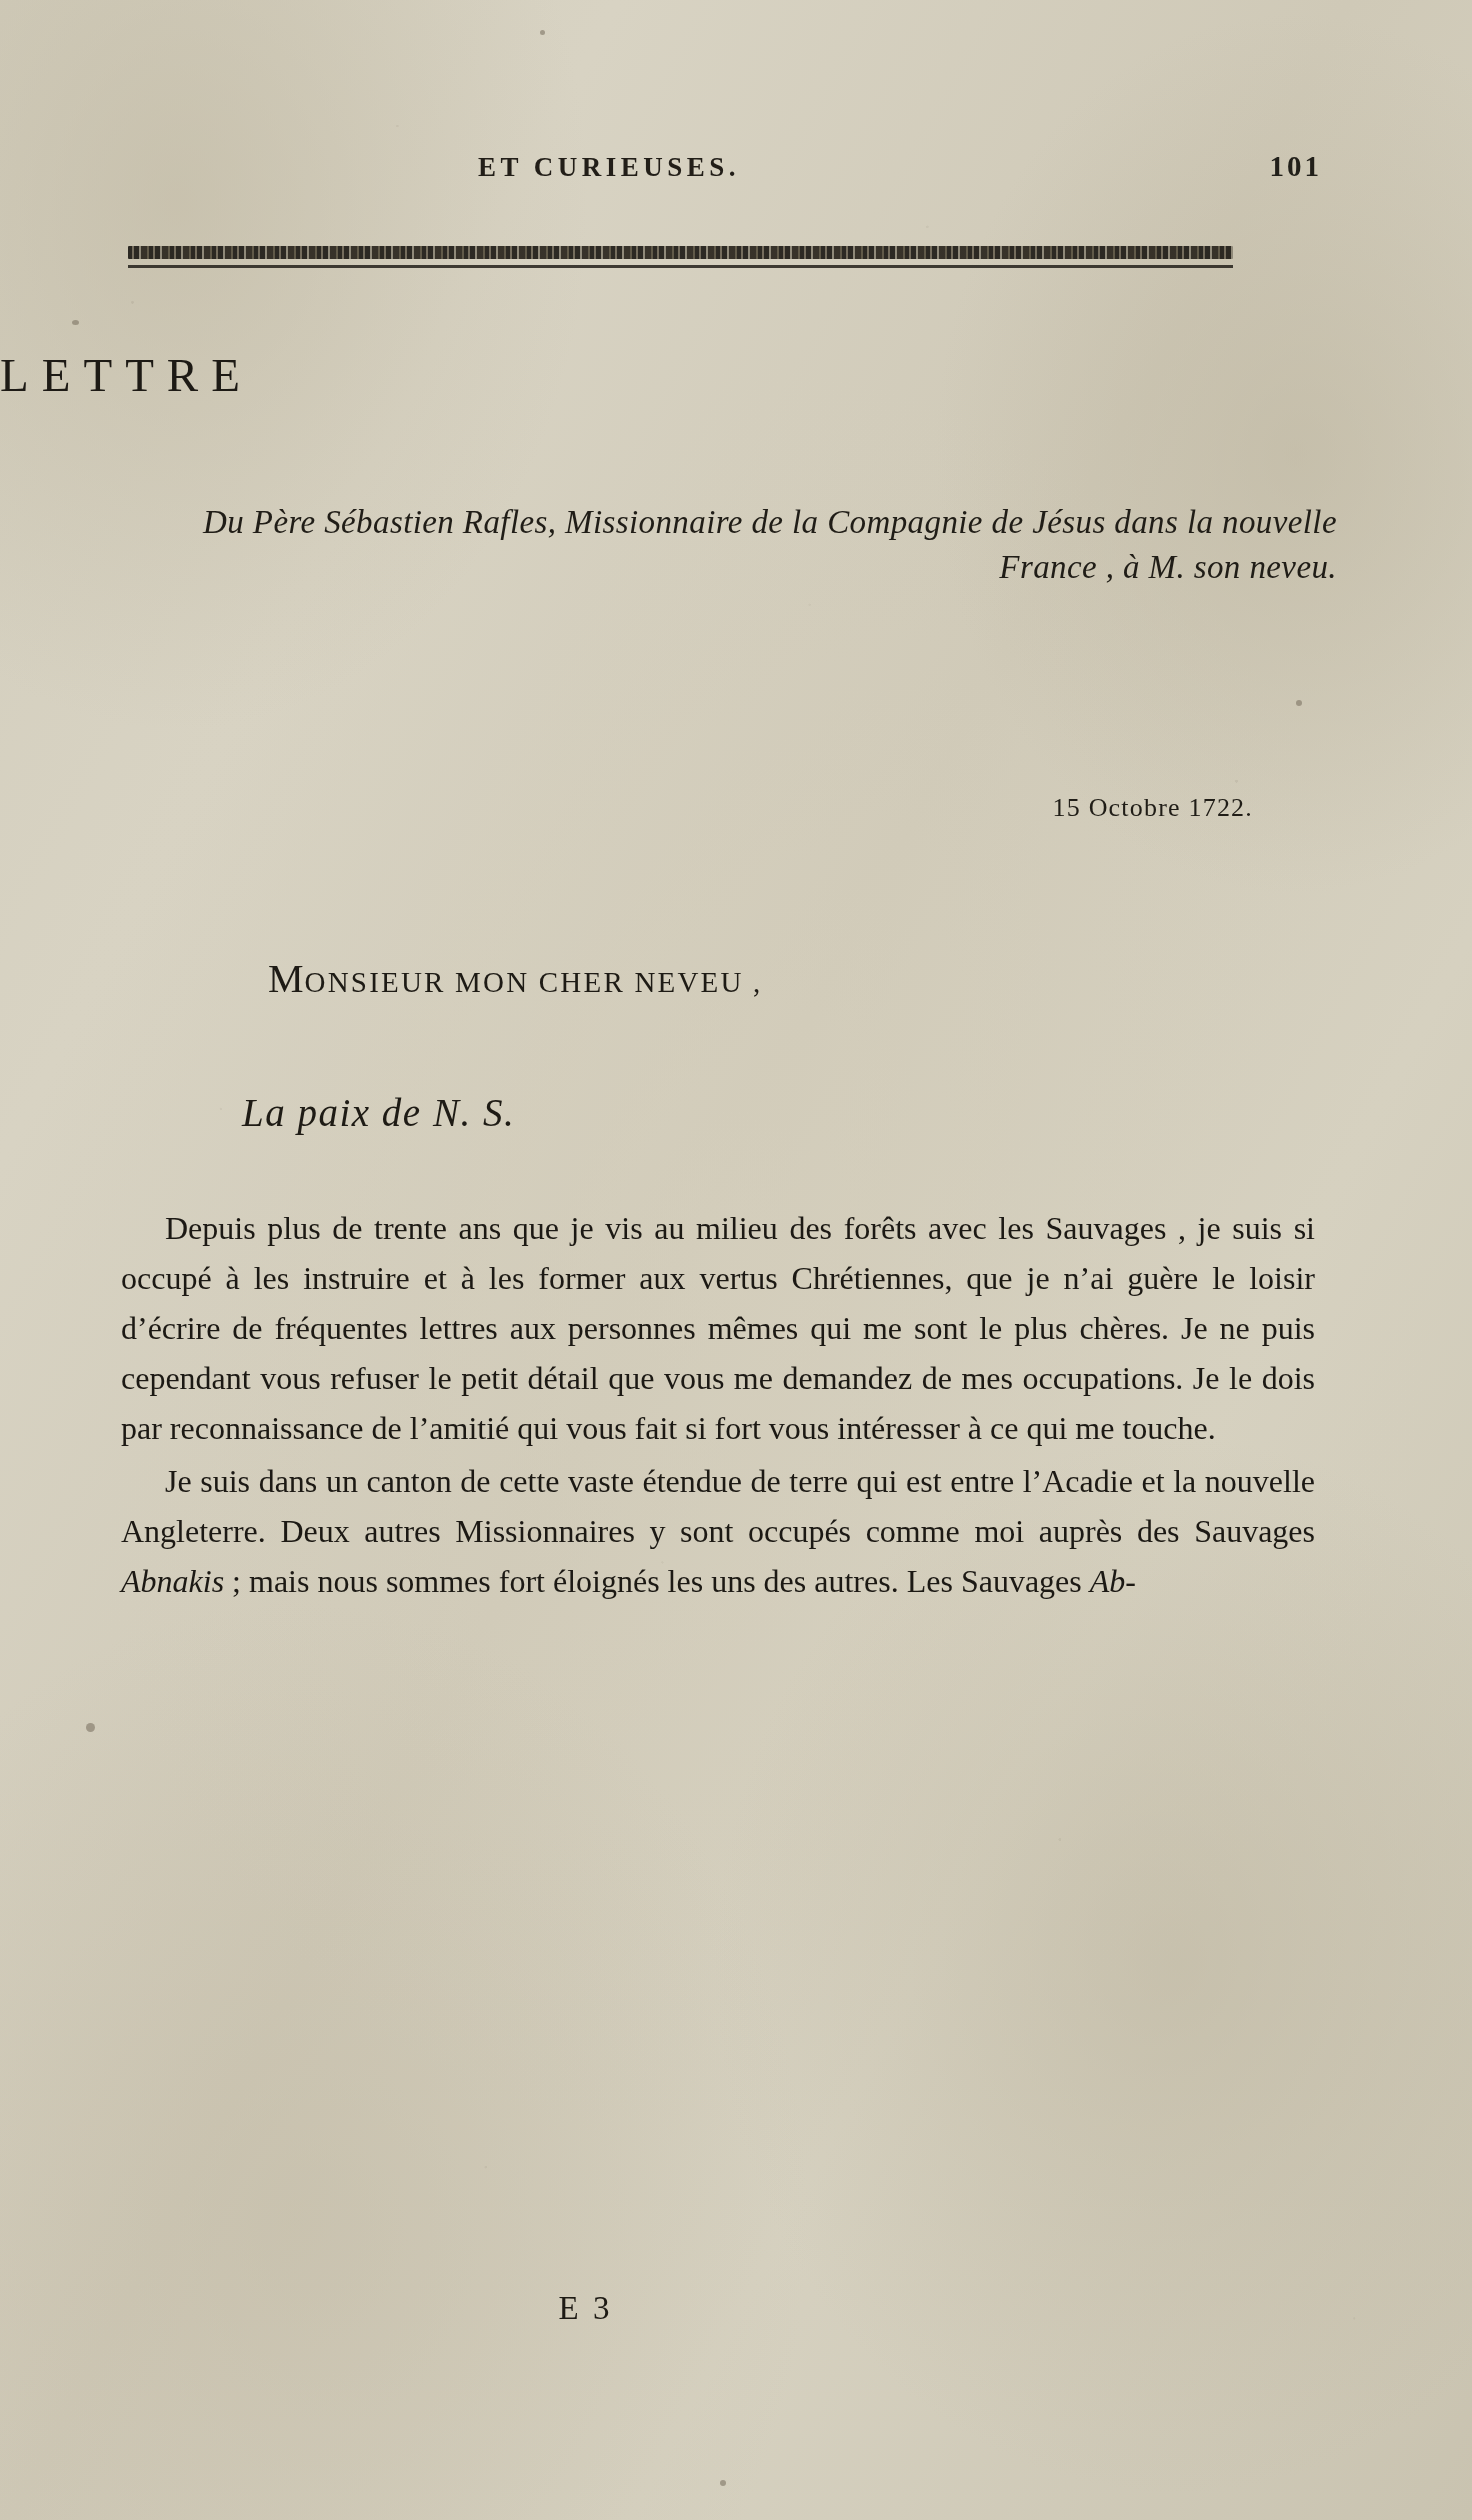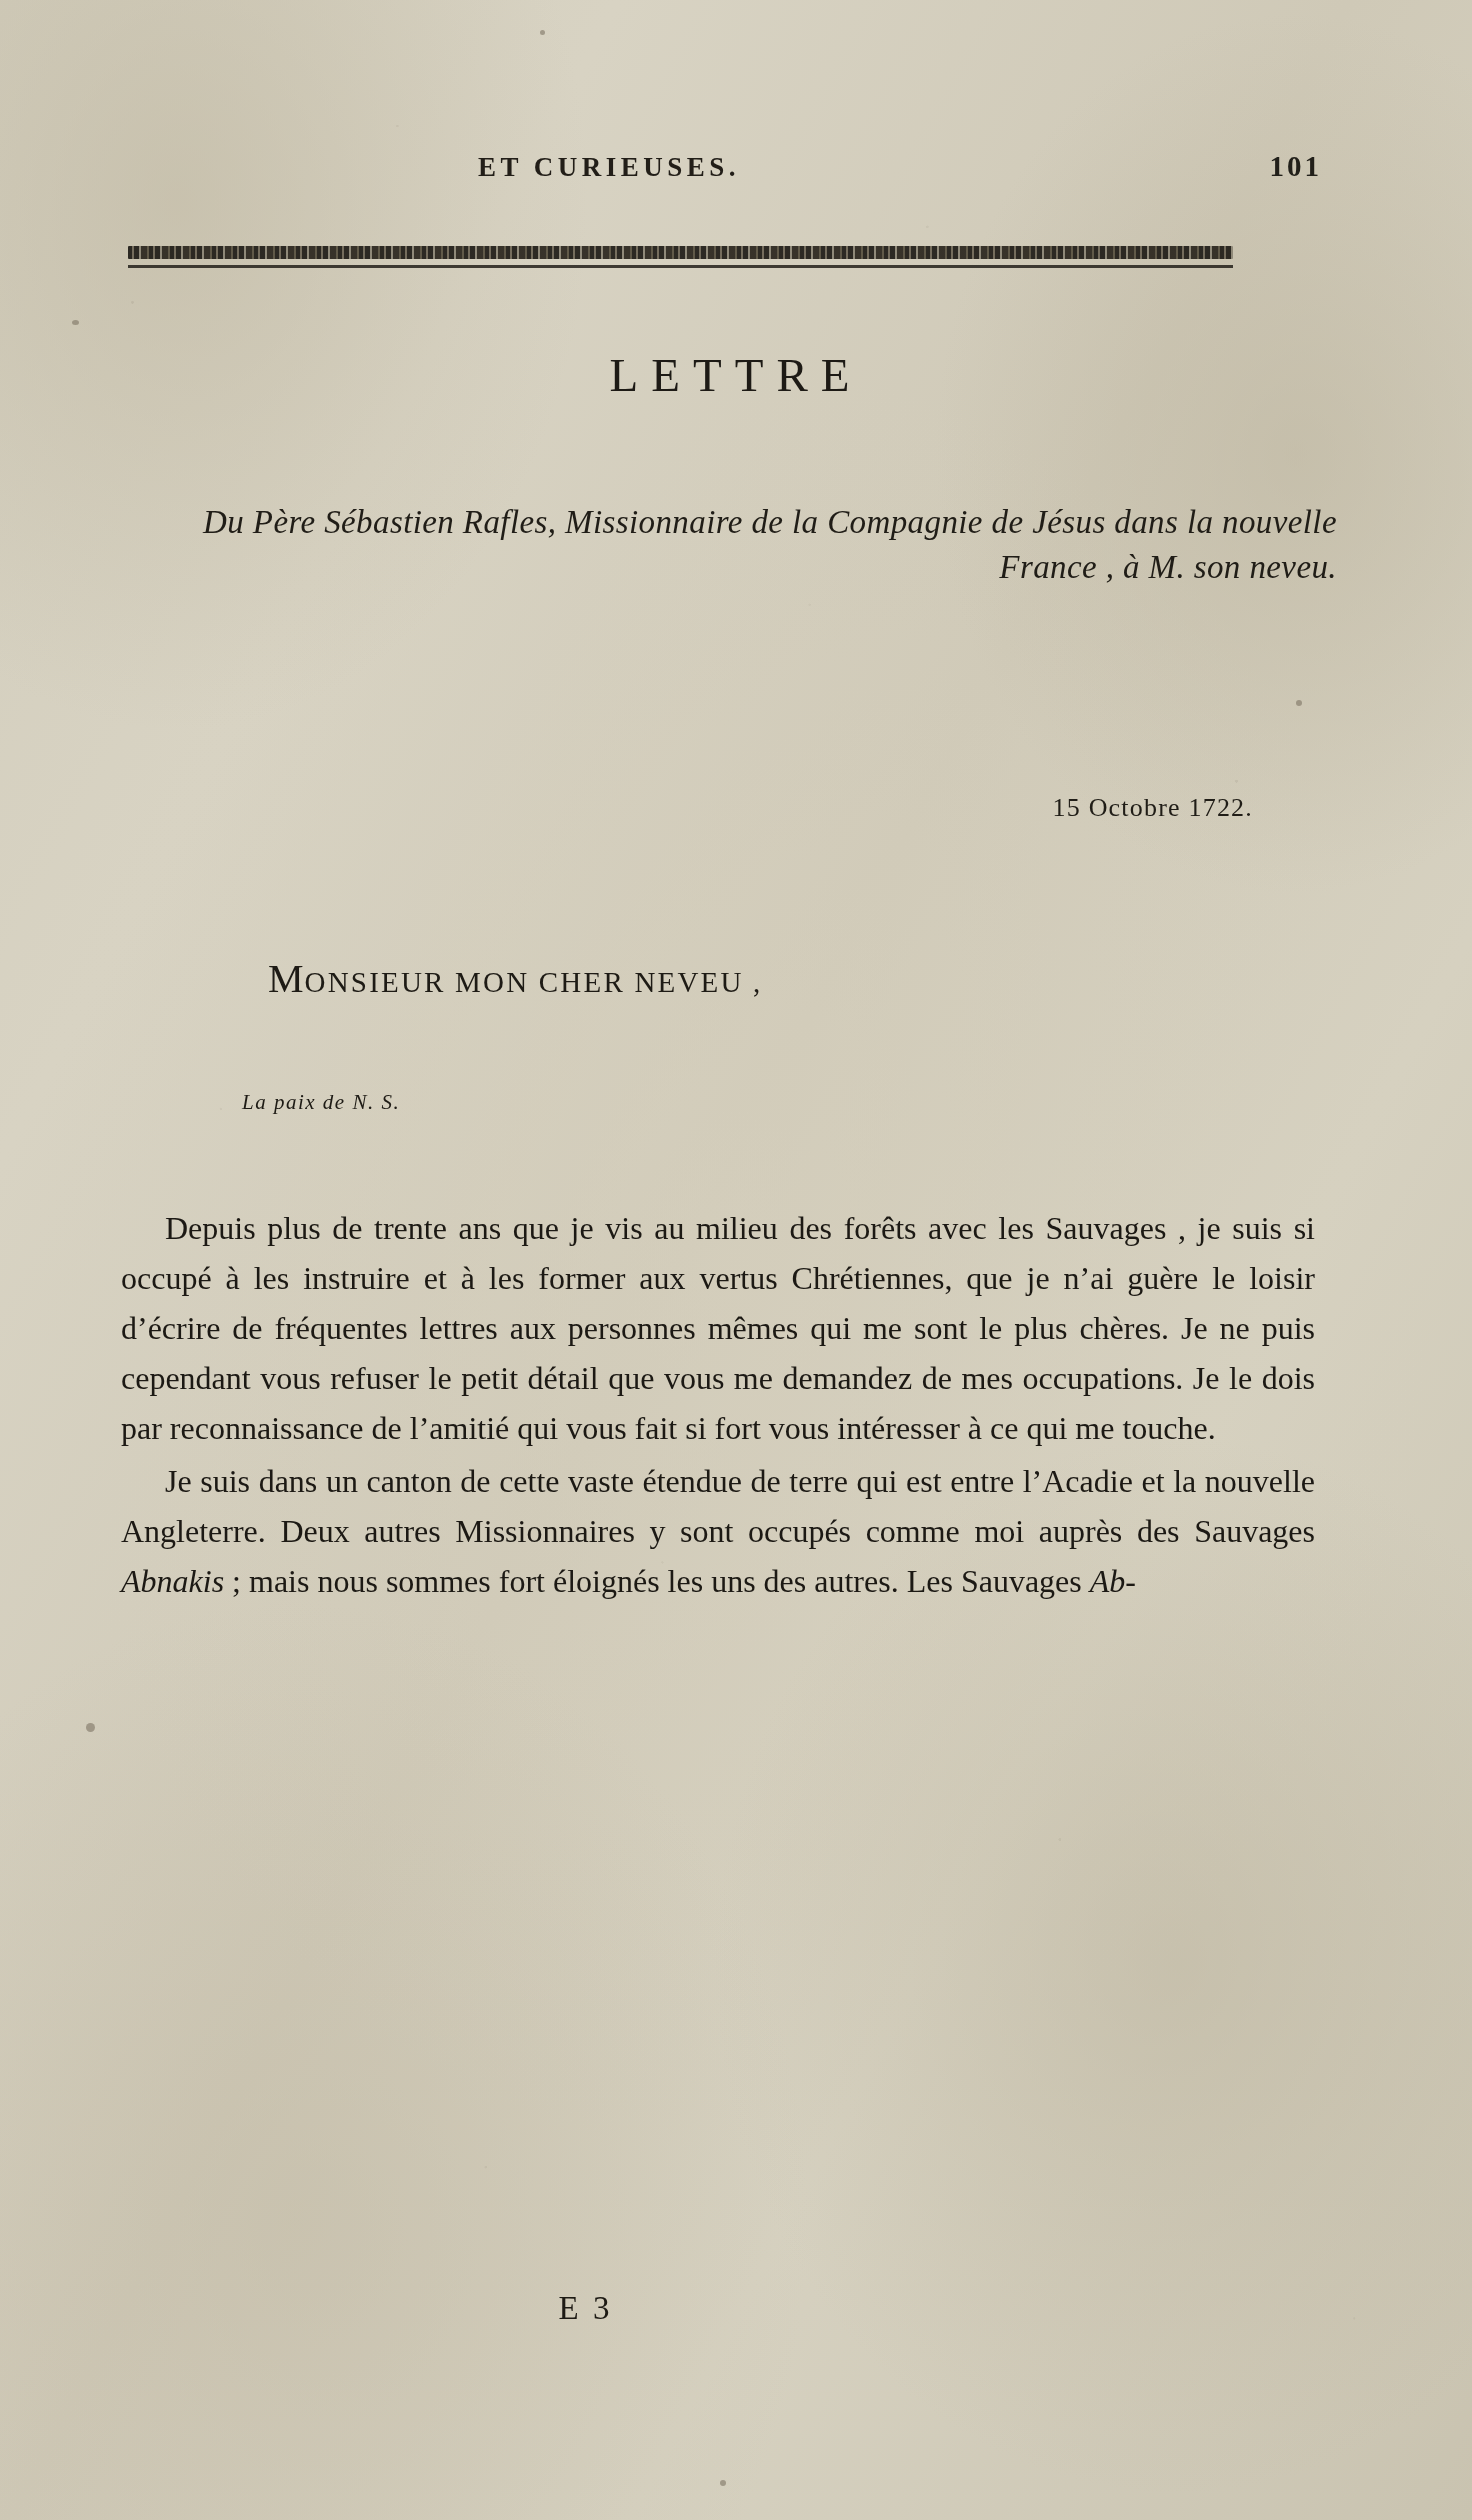--- a/index.html
+++ b/index.html
@@ -98,21 +98,20 @@
     height: 3px;
     background: #23201a;
     opacity: .85;
   }
 
   
   .title {
     position: absolute;
     top: 348px;
     left: 0; width: 1472px;
-    text-align: center;
     font-size: 47px;
     letter-spacing: 13px;
     font-weight: 400;
     color: #1d1a15;
   }
   .subtitle {
     position: absolute;
     top: 500px;
     left: 128px;
     width: 1185px;
@@ -145,21 +144,21 @@
   }
   .salutation .drop {
     font-size: 40px;
     letter-spacing: 1px;
   }
   .benediction {
     position: absolute;
     top: 1090px;
     left: 242px;
     font-style: italic;
-    font-size: 21px;
+    font-size: 39px;
     letter-spacing: 1.5px;
     color: #1e1b15;
   }
 
   .body {
     position: absolute;
     top: 1200px;
     left: 118px;
     width: 1200px;
     font-size: 32px;

